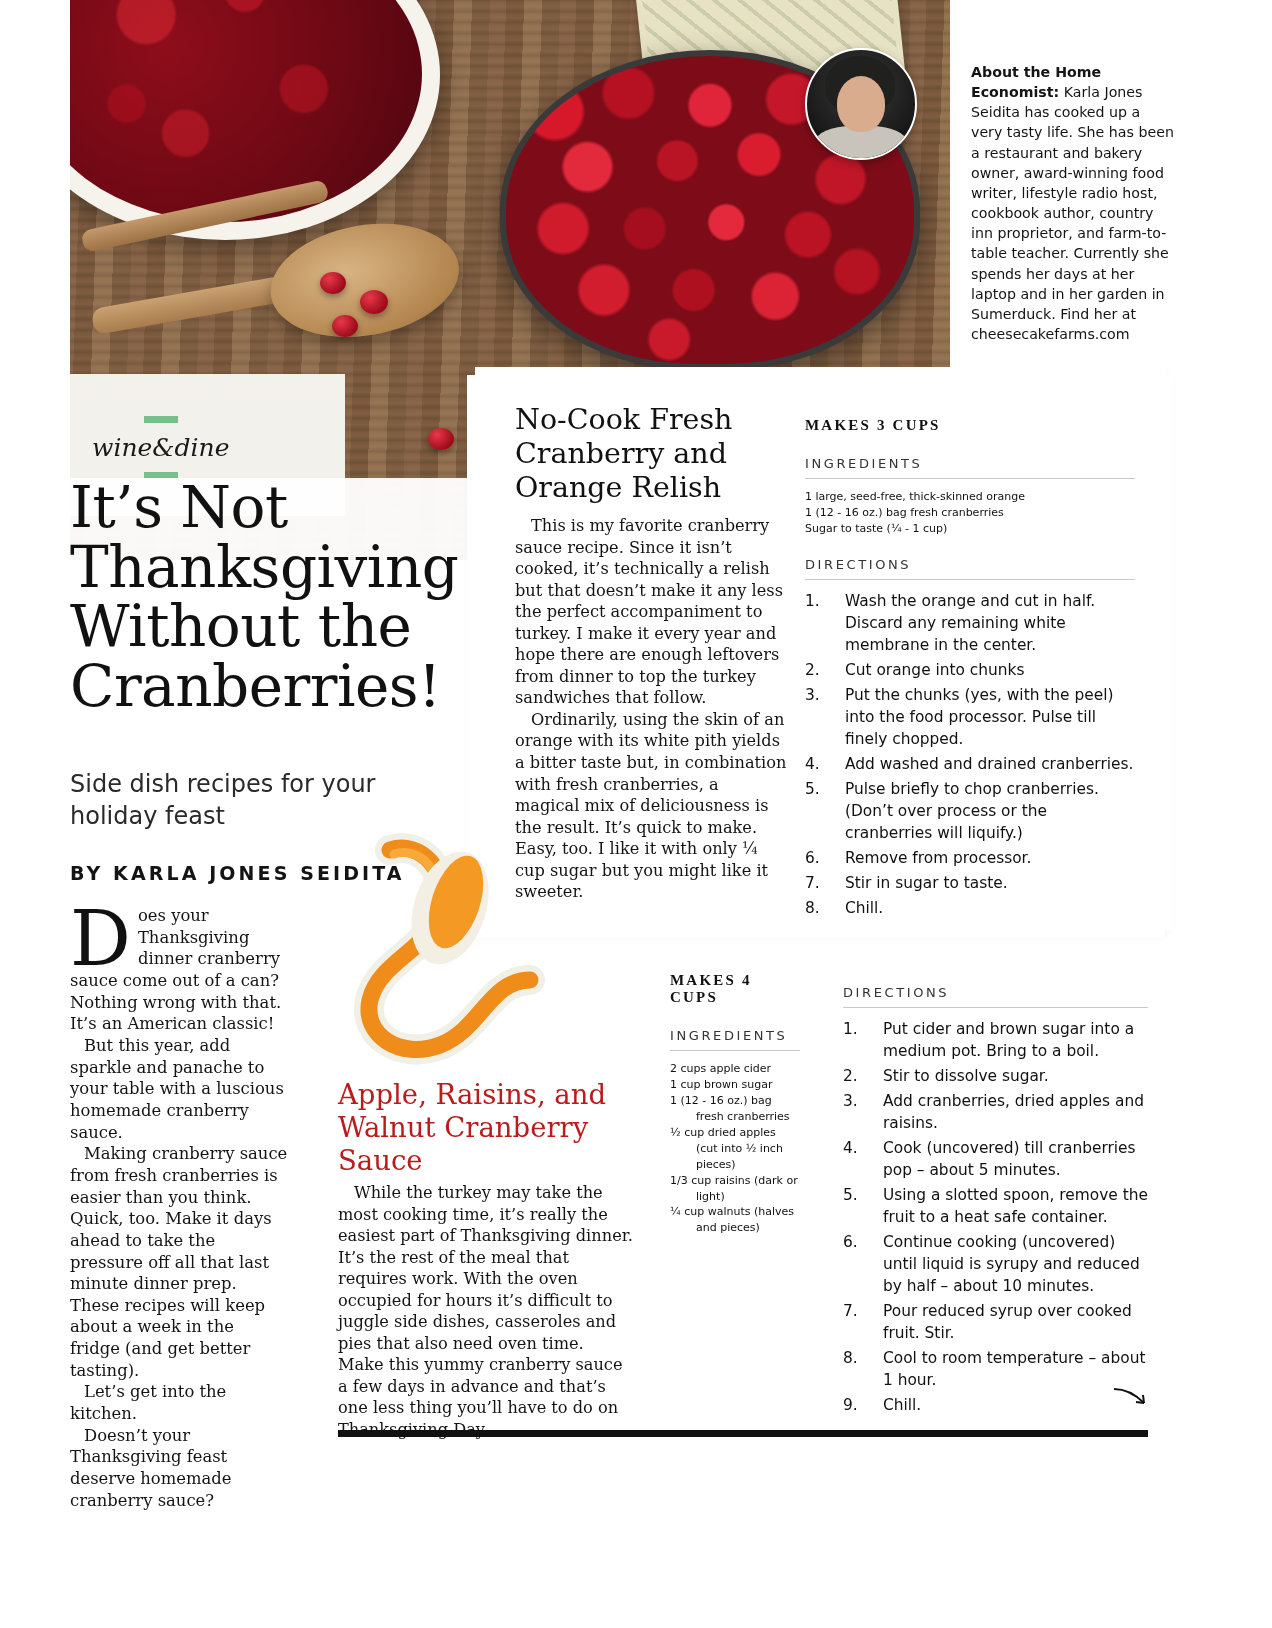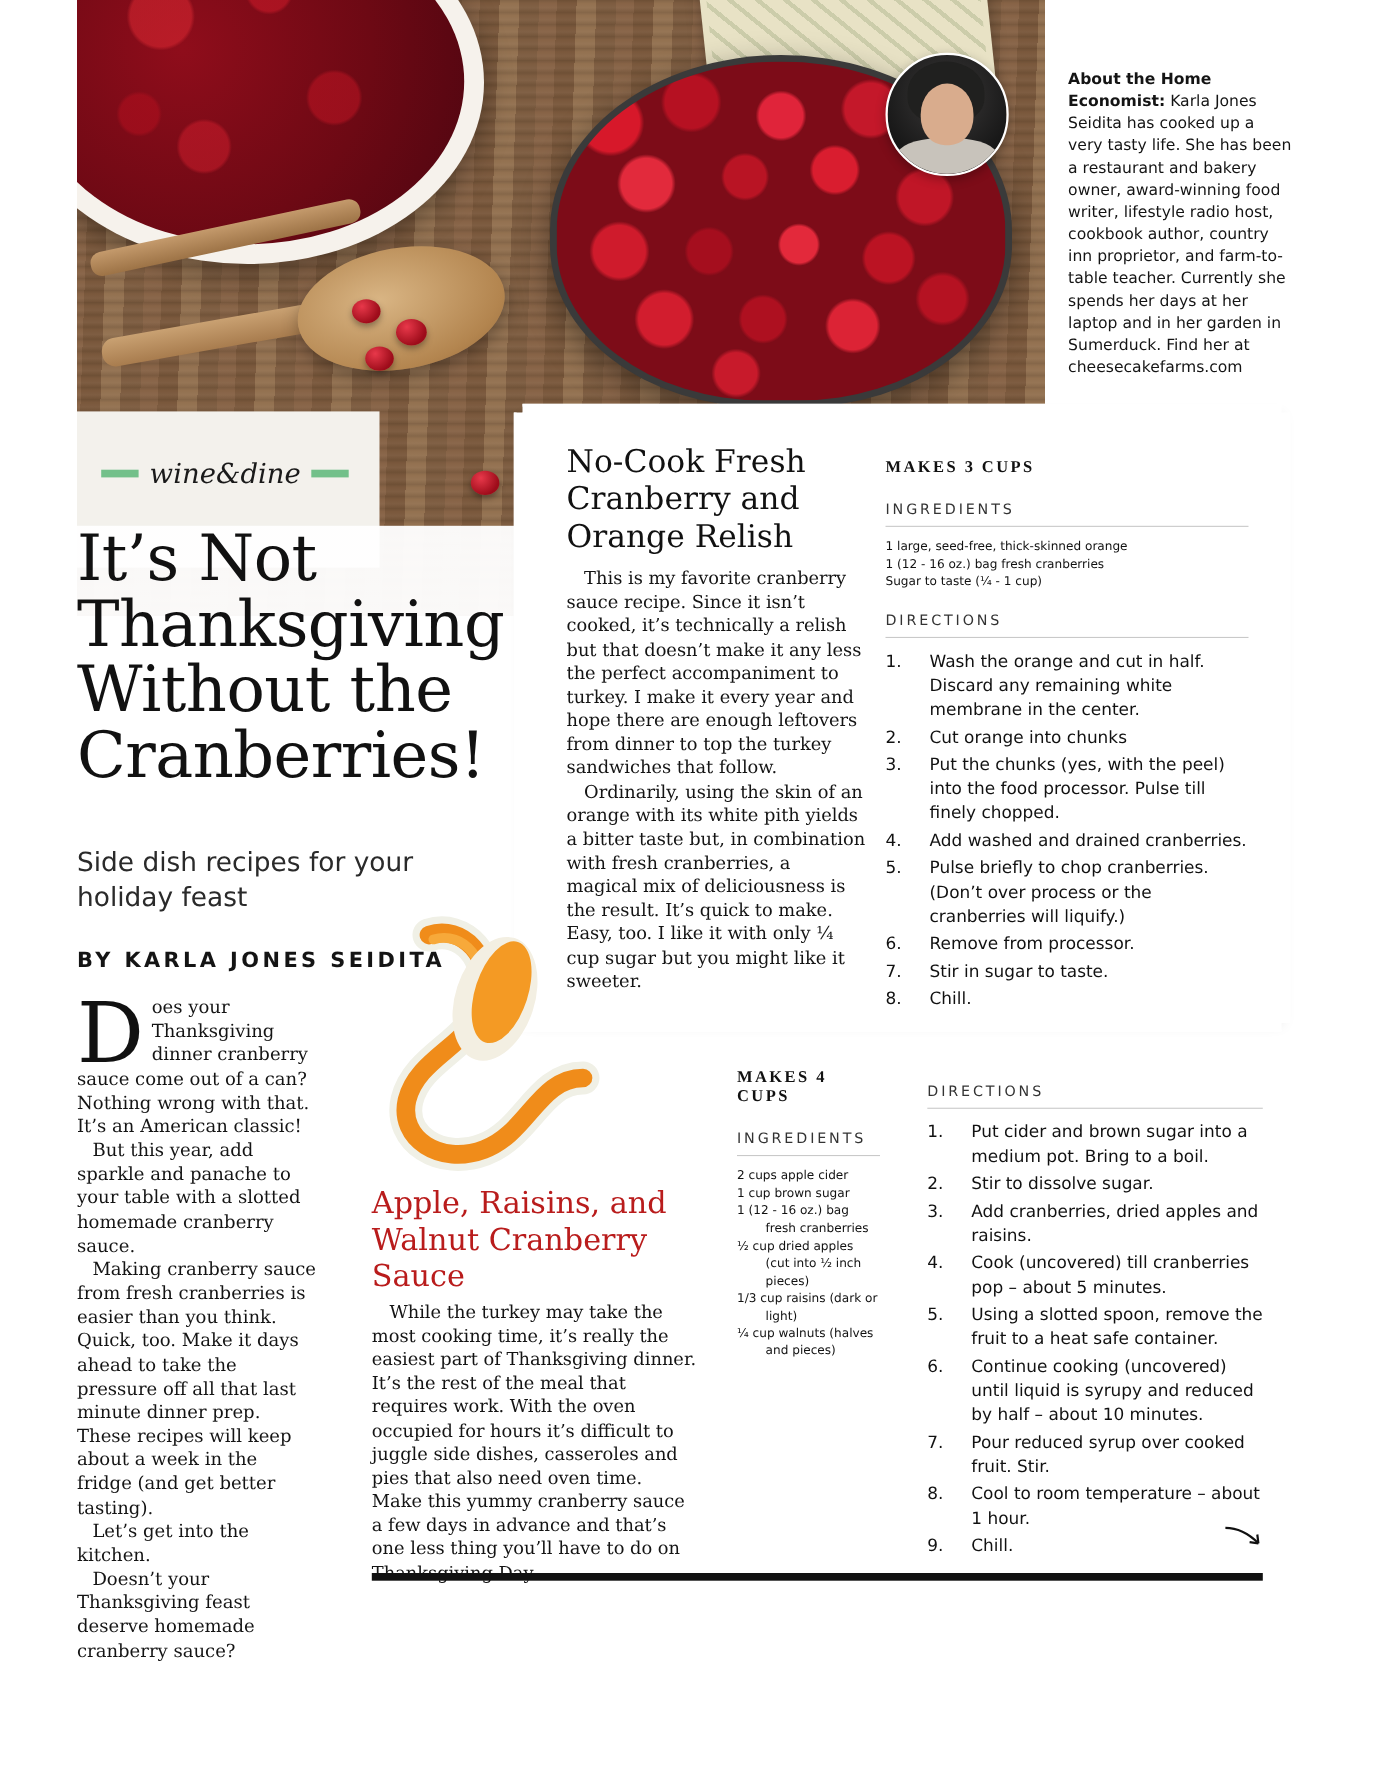--- a/index.html
+++ b/index.html
@@ -230,20 +230,21 @@
     height: 142px;
     background: #f3f1ec;
   }
   .wd {
     position: absolute;
     left: 22px;
     top: 42px;
     display: flex;
     align-items: center;
     gap: 10px;
+    flex-direction: column;
   }
   .wd .bar {
     width: 34px;
     height: 7px;
     background: #73c08a;
   }
   .wd .wdtext {
     font-family: "DejaVu Serif", serif;
     font-style: italic;
     font-size: 25px;
@@ -538,21 +539,21 @@
     <span class="bar"></span>
   </div>
 </div>
 
 <div class="headline">It’s Not Thanksgiving Without the Cranberries!</div>
 <div class="subhead">Side dish recipes for your holiday feast</div>
 <div class="byline">BY KARLA JONES SEIDITA</div>
 
 <div class="lead-col">
   <p><span class="dropcap">D</span><span>oes your Thanksgiving dinner cranberry sauce come out of a can? Nothing wrong with that. It’s an American classic!</span></p>
-  <p>But this year, add sparkle and panache to your table with a slotted homemade cranberry sauce.</p>
+  <p>But this year, add sparkle and panache to your table with a luscious homemade cranberry sauce.</p>
   <p>Making cranberry sauce from fresh cranberries is easier than you think. Quick, too. Make it days ahead to take the pressure off all that last minute dinner prep. These recipes will keep about a week in the fridge (and get better tasting).</p>
   <p>Let’s get into the kitchen.</p>
   <p>Doesn’t your Thanksgiving feast deserve homemade cranberry sauce?</p>
 </div>
 
 <div class="card1">
   <div class="torn top"></div>
   <div class="torn bottom"></div>
   <div class="torn left"></div>
   <div class="torn right"></div>

